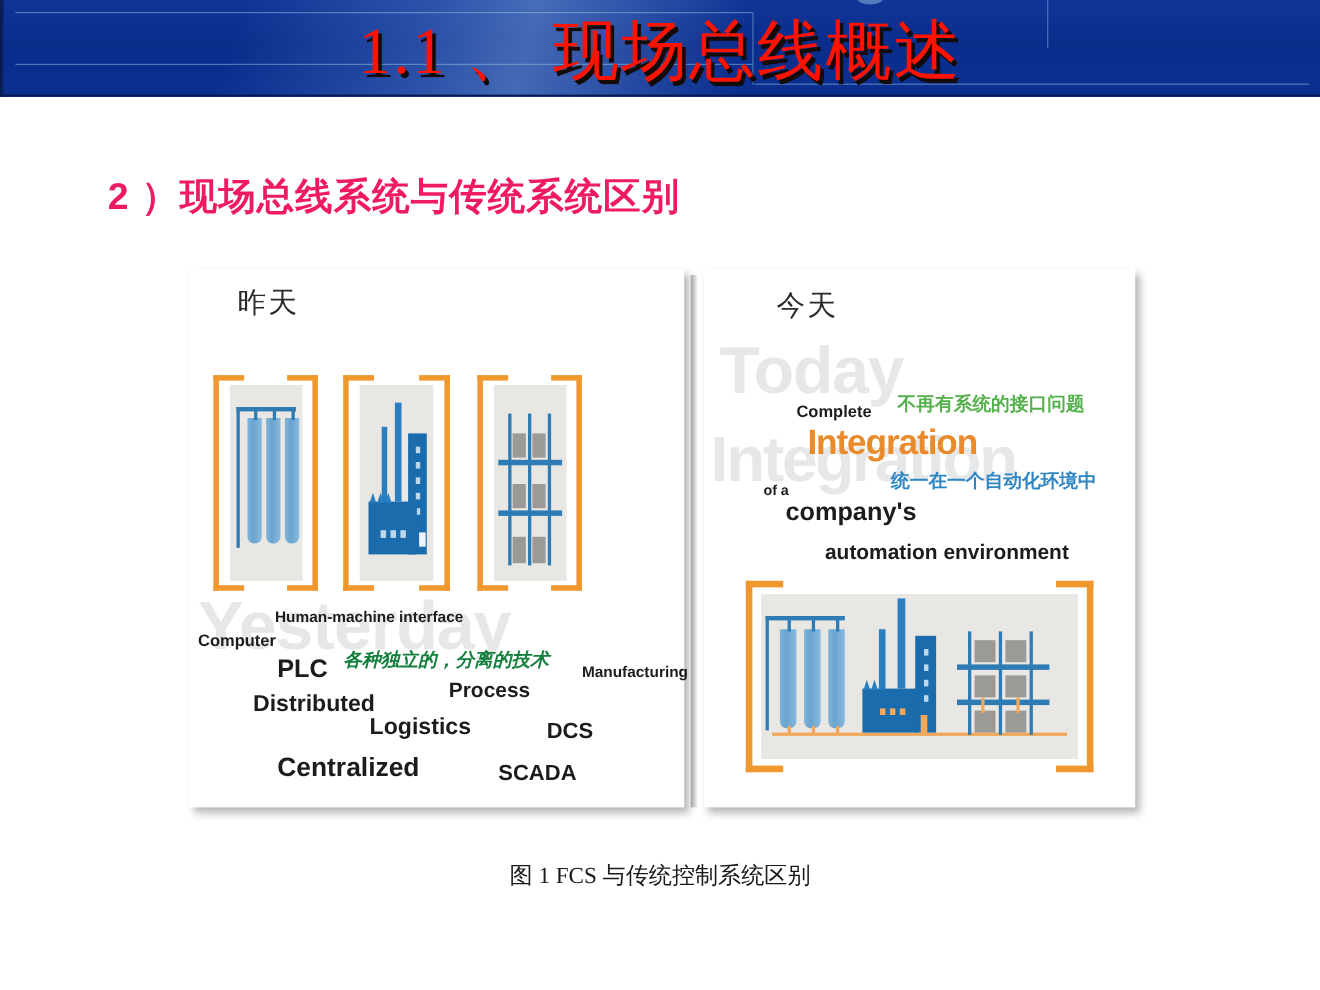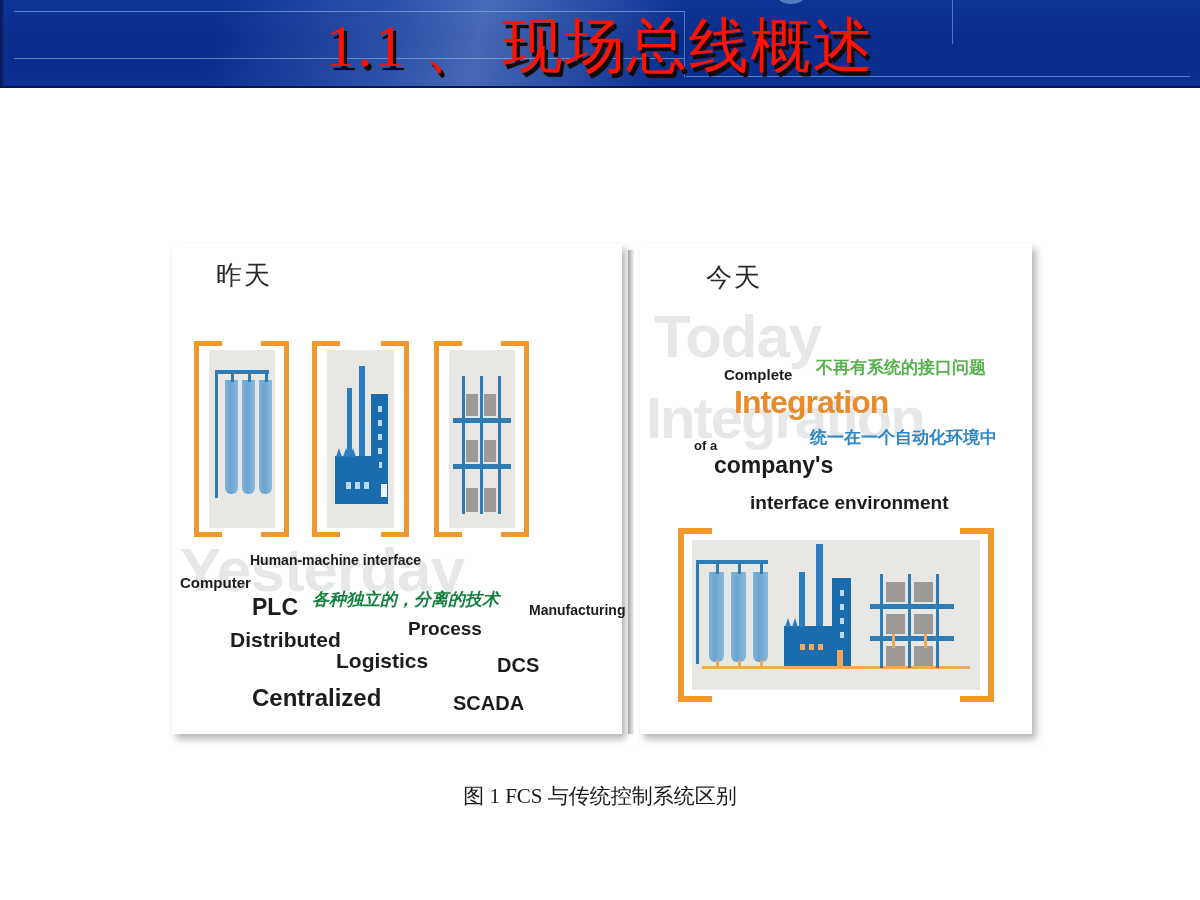--- a/index.html
+++ b/index.html
@@ -218,20 +218,21 @@
     <div class="hline" style="left:1010px;top:76px; width:180px;"></div>
     <div class="hline" style="left:686px; top:76px; width:324px;"></div>
     <div class="vline" style="left:684px; top:11px; height:66px;"></div>
     <div class="vline" style="left:952px; top:0px;  height:44px;"></div>
     <div class="hdr-blob"></div>
     <div class="header-edge-l"></div>
     <div class="header-edge-b"></div>
     <div class="header-title">1.1 、 现场总线概述</div>
   </div>
 
+  <div class="subtitle">2 ）现场总线系统与传统系统区别</div>
 
   <div class="figure-wrap">
 
     <div class="panel panel-left">
 
       <div class="watermark wm-yesterday">Yesterday</div>
 
       <div class="day-label day-left">昨天</div>
 
       <div class="bracket">
@@ -321,21 +322,21 @@
 
       <div class="watermark wm-today">Today</div>
       <div class="watermark wm-integration">Integration</div>
 
       <div class="day-label day-right">今天</div>
 
       <div class="rp" style="left:84px;  top:122px; font-size:15px;">Complete</div>
       <div class="rp rp-integration" style="left:94px; top:140px; font-size:32px; letter-spacing:-1px;">Integration</div>
       <div class="rp" style="left:54px;  top:194px; font-size:13px;">of a</div>
       <div class="rp" style="left:74px;  top:208px; font-size:23px;">company's</div>
-      <div class="rp" style="left:110px; top:248px; font-size:19px;">interface environment</div>
+      <div class="rp" style="left:110px; top:248px; font-size:19px;">automation environment</div>
 
       <div class="rp rp-green" style="left:176px; top:112px; font-size:17px;">不再有系统的接口问题</div>
       <div class="rp rp-blue" style="left:170px; top:182px; font-size:17px;">统一在一个自动化环境中</div>
 
       <div class="bracket">
         <div class="bk-arm" style="left:38px;  top:284px; width:6px;  height:174px;"></div>
         <div class="bk-arm" style="left:38px;  top:284px; width:34px; height:6px;"></div>
         <div class="bk-arm" style="left:38px;  top:452px; width:34px; height:6px;"></div>
         <div class="bk-arm" style="left:348px; top:284px; width:6px;  height:174px;"></div>
         <div class="bk-arm" style="left:320px; top:284px; width:34px; height:6px;"></div>

